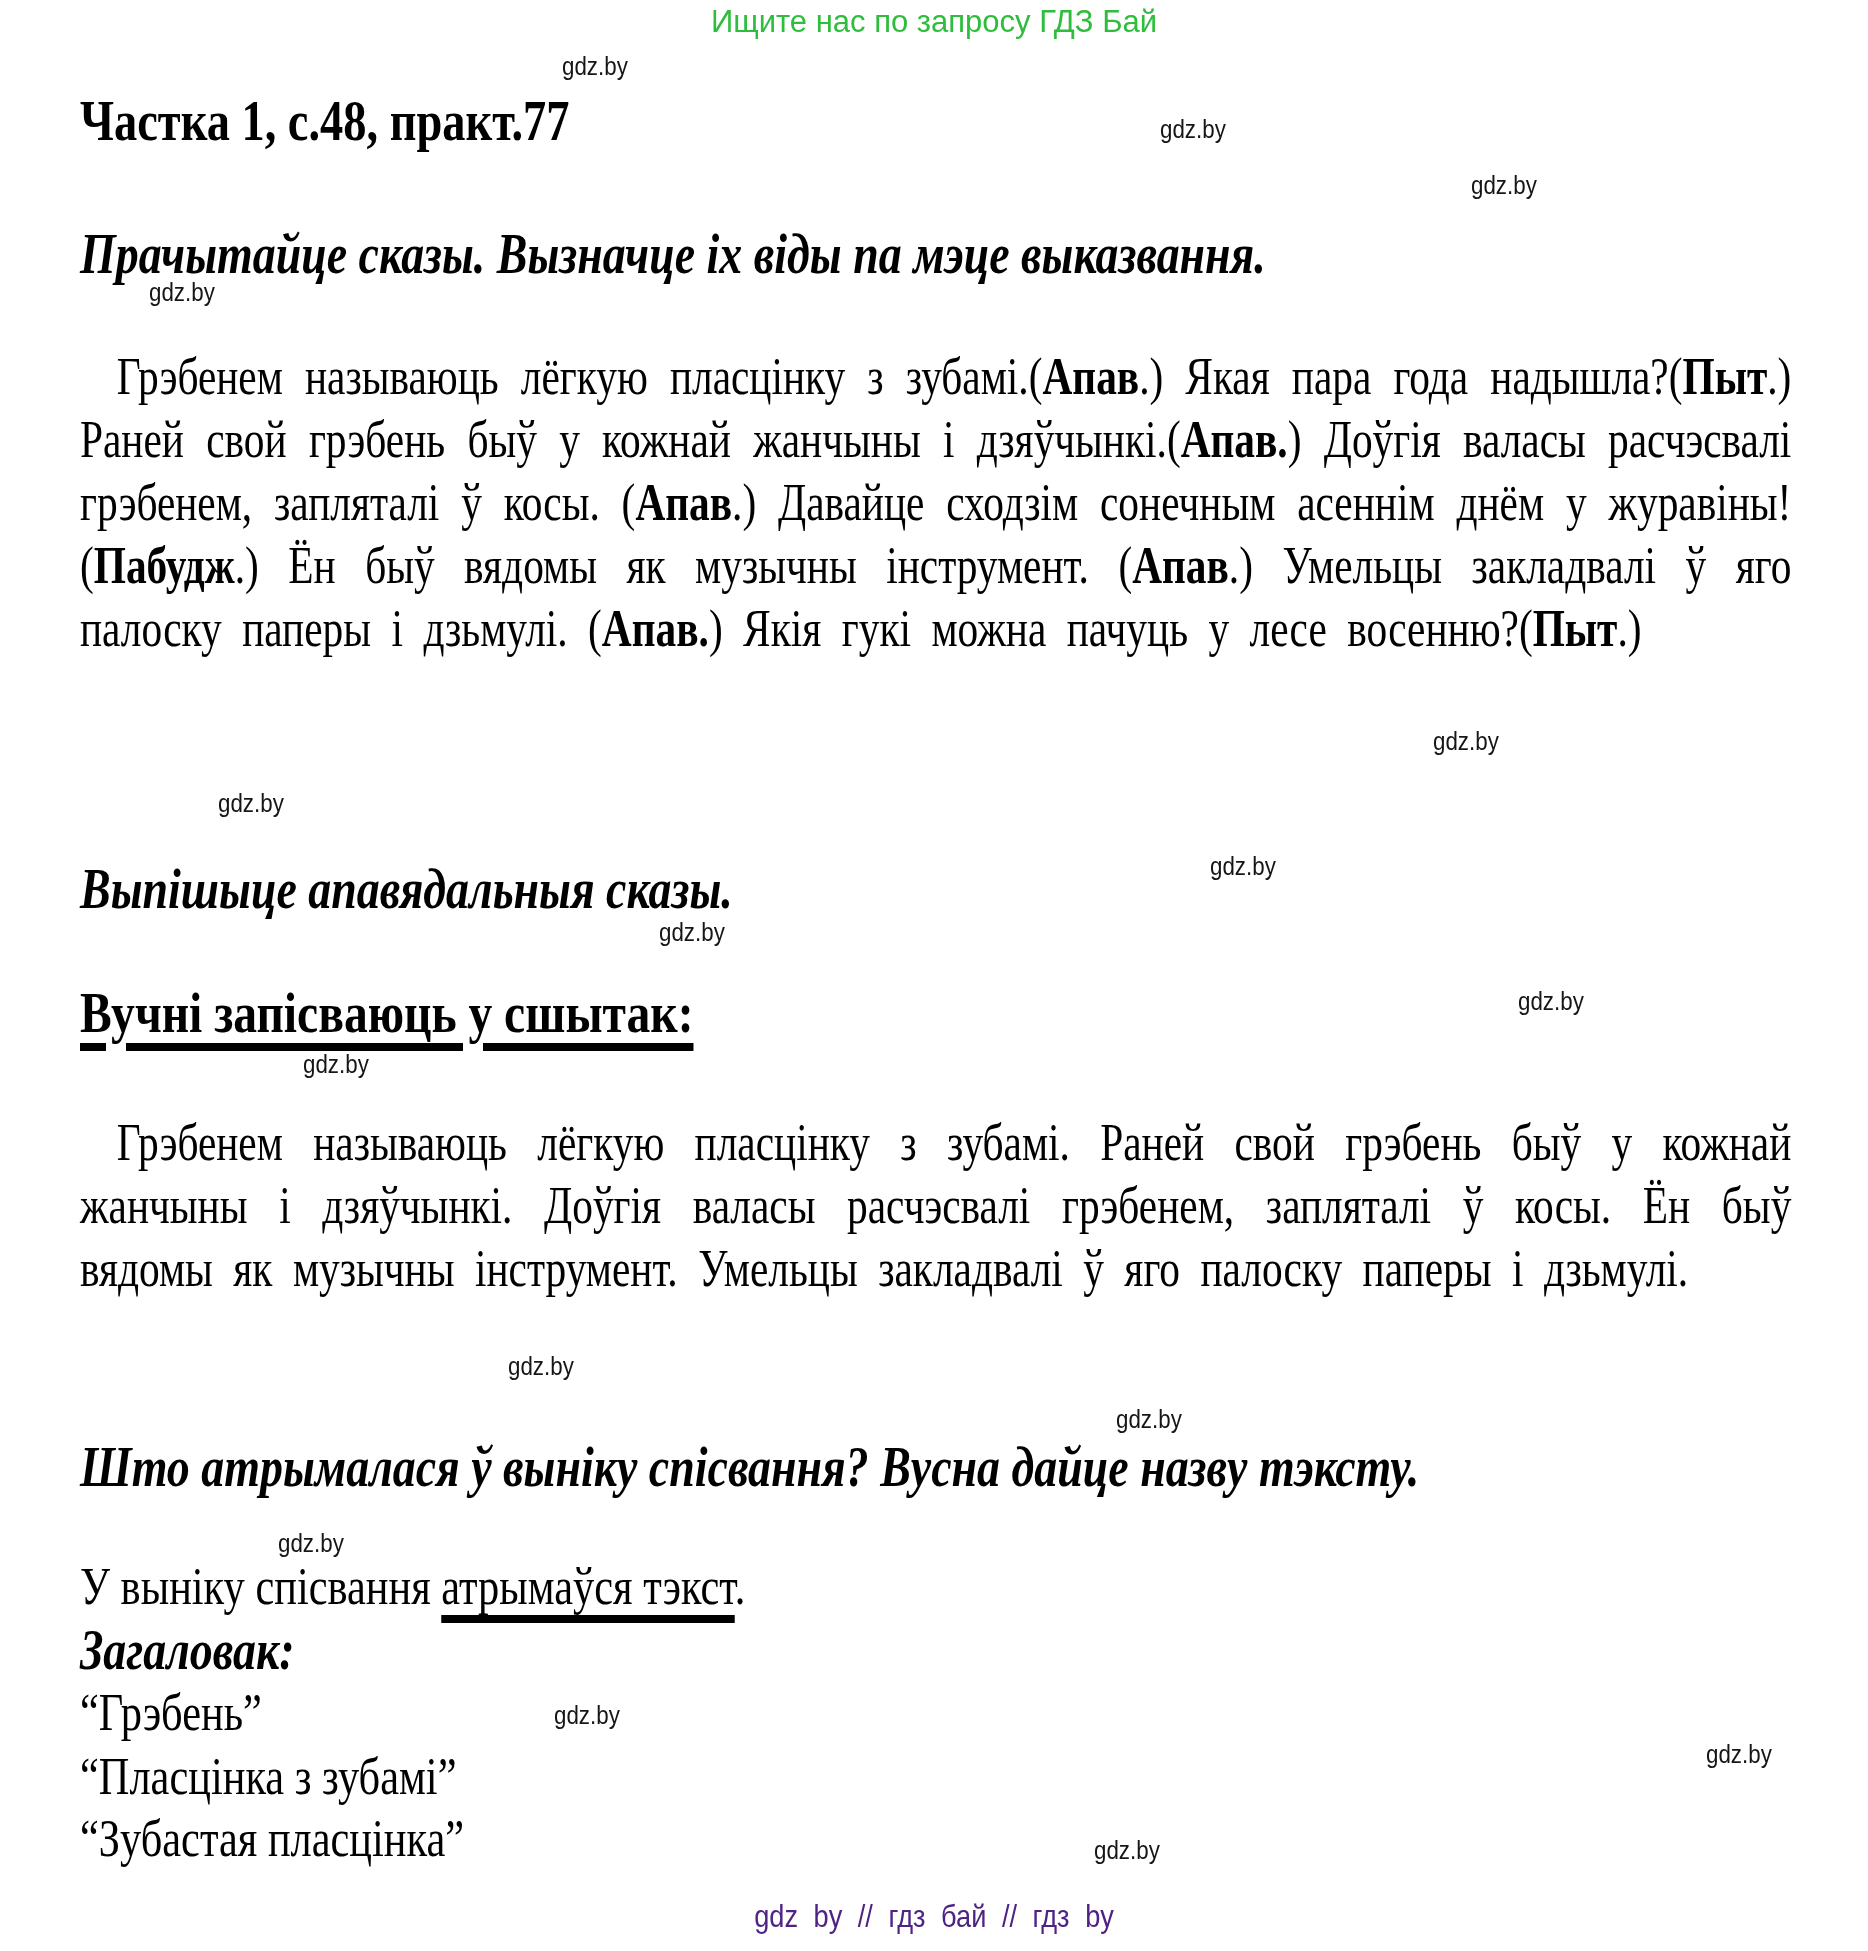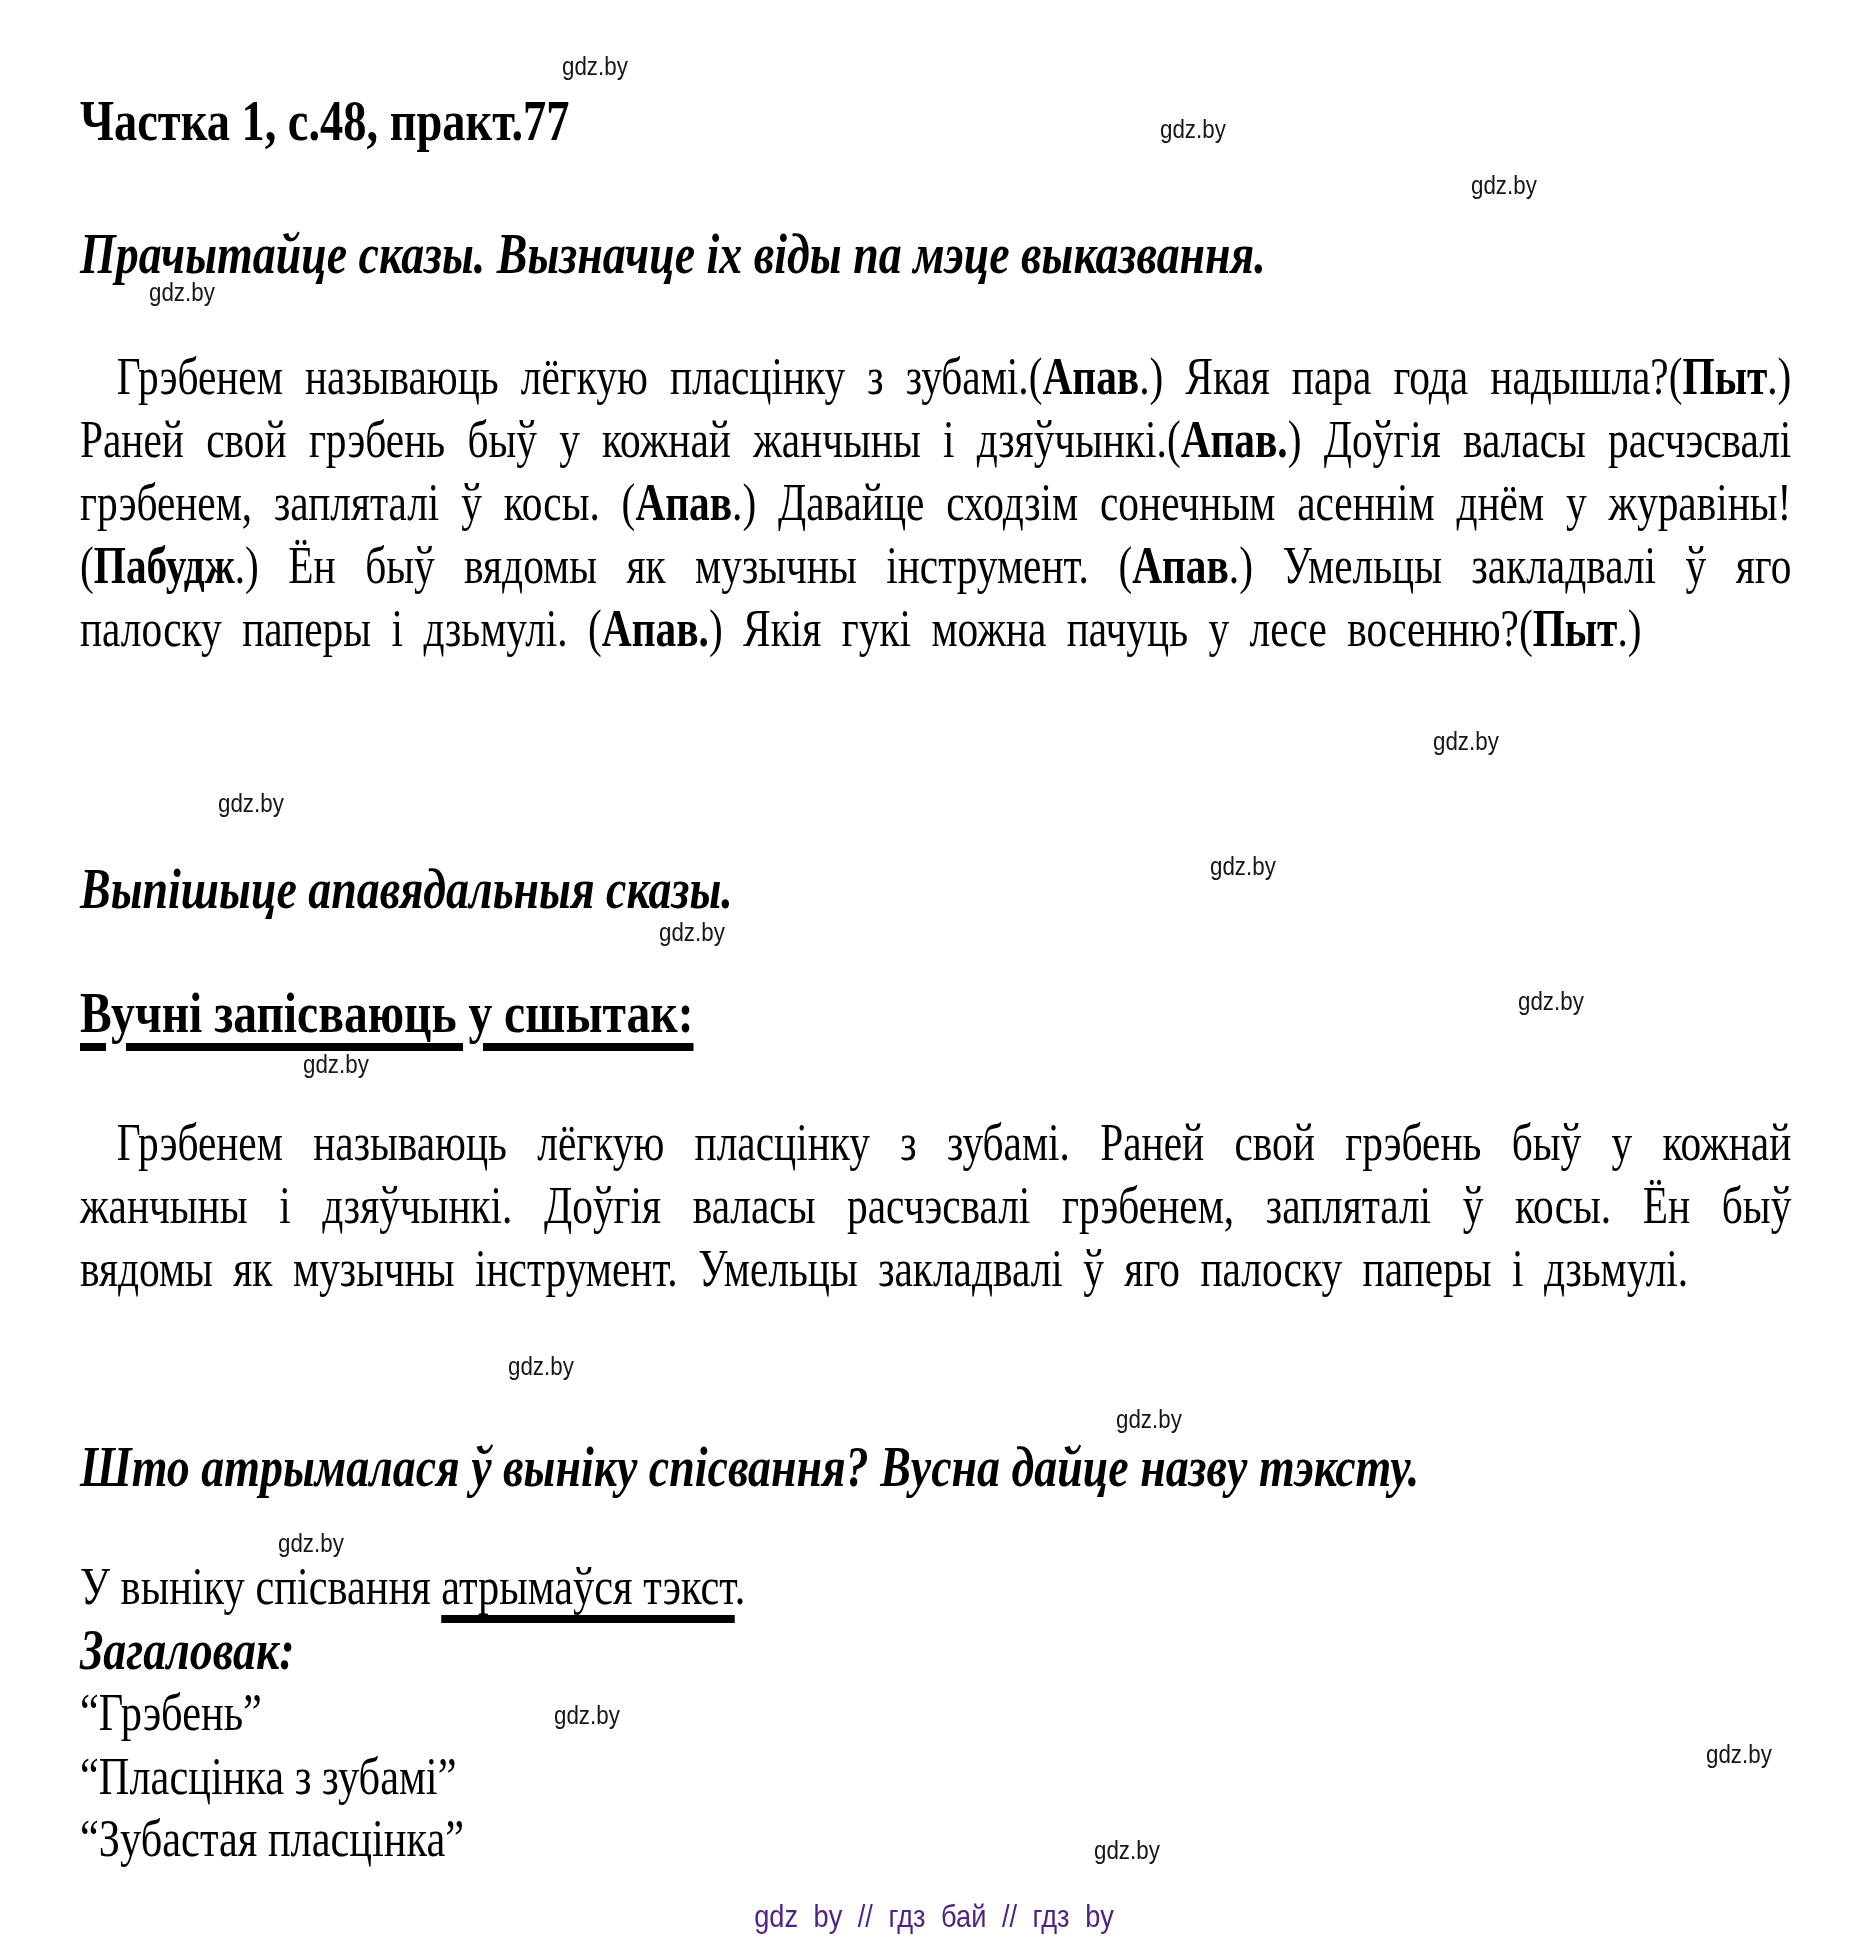--- a/index.html
+++ b/index.html
@@ -92,20 +92,21 @@
     transform: scaleX(0.85);
     transform-origin: center top;
     word-spacing: 9.4px;
   }
 </style>
 </head>
 <body>
 
 <div class="page">
 
+  <div class="banner" style="color: rgb(46, 189, 60);">Ищите нас по запросу ГДЗ Бай</div>
 
   <div class="wm" style="left:562px;  top:52px;">gdz.by</div>
   <div class="wm" style="left:1160px; top:115px;">gdz.by</div>
   <div class="wm" style="left:1471px; top:171px;">gdz.by</div>
   <div class="wm" style="left:149px;  top:278px;">gdz.by</div>
   <div class="wm" style="left:1433px; top:727px;">gdz.by</div>
   <div class="wm" style="left:218px;  top:789px;">gdz.by</div>
   <div class="wm" style="left:1210px; top:852px;">gdz.by</div>
   <div class="wm" style="left:659px;  top:918px;">gdz.by</div>
   <div class="wm" style="left:1518px; top:987px;">gdz.by</div>

